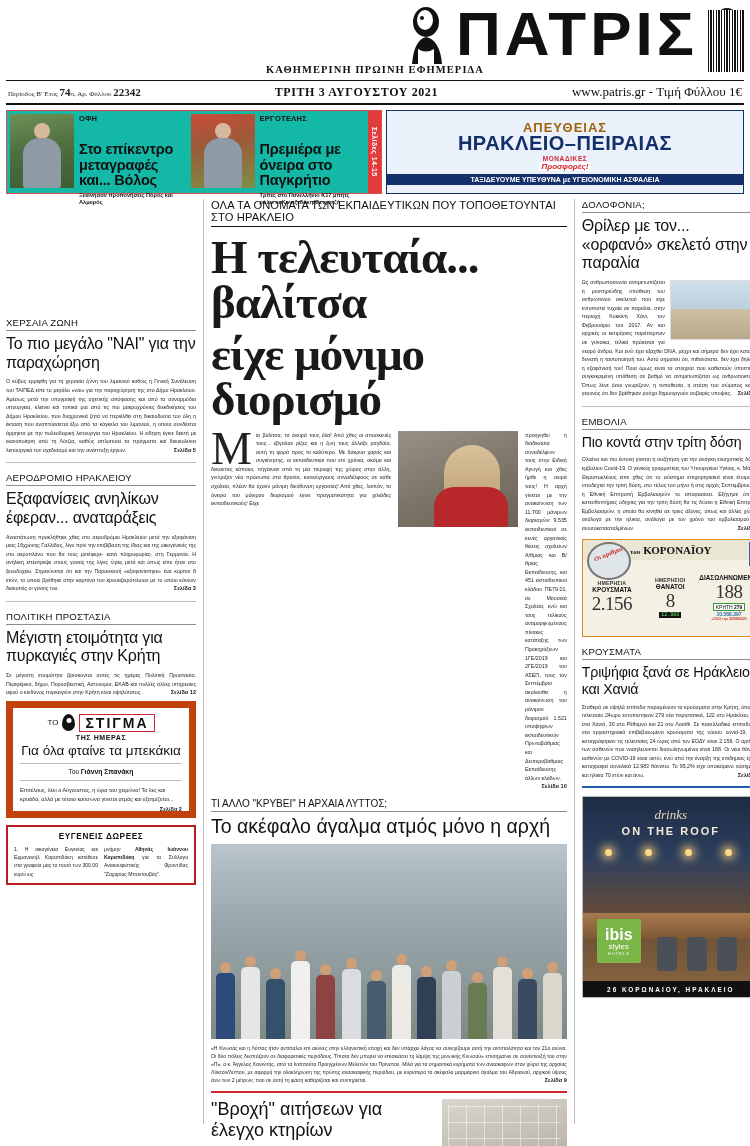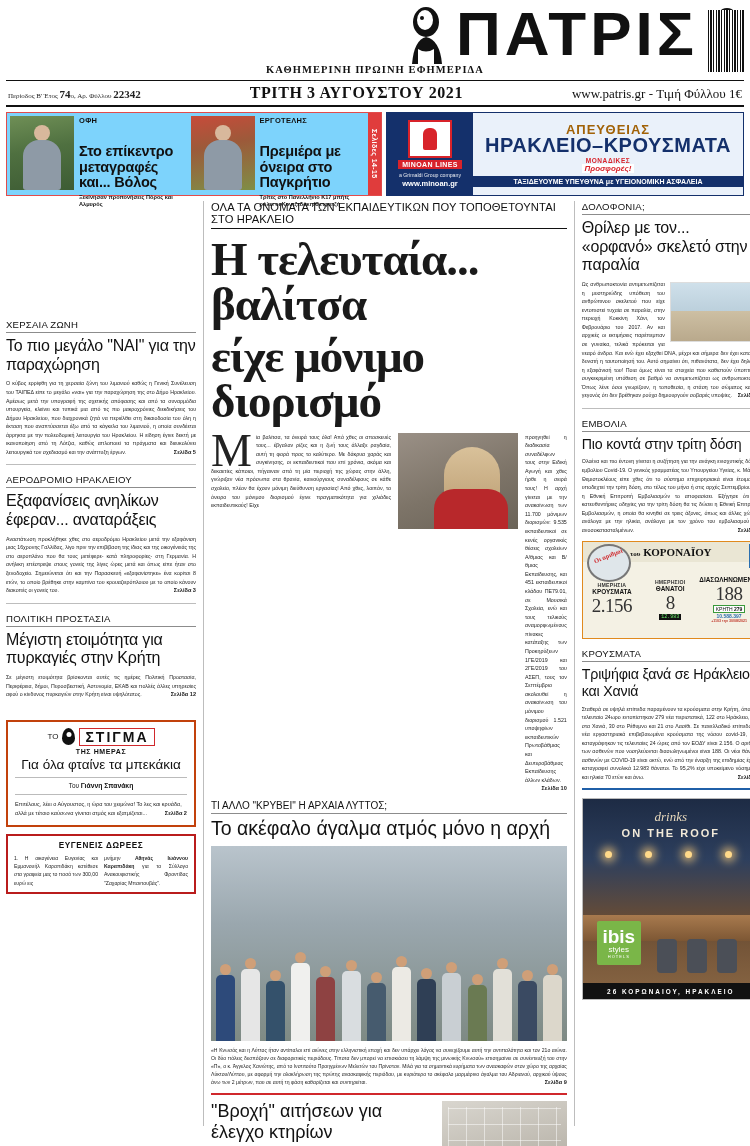--- a/index.html
+++ b/index.html
@@ -12,28 +12,28 @@
   .logo-title{font-family:"Liberation Sans",sans-serif;font-weight:700;font-size:62px;letter-spacing:4px;line-height:1;color:#111;}
   .logo-sub{text-align:center;font-size:10.5px;font-family:"Liberation Serif",serif;font-weight:700;letter-spacing:1.1px;margin-top:-4px;color:#111;}
   .head-face{width:46px;height:60px;}
   .barcode{position:absolute;right:6px;top:10px;width:36px;height:62px;
     background:repeating-linear-gradient(90deg,#111 0px,#111 1px,#fff 1px,#fff 2px,#111 2px,#111 4px,#fff 4px,#fff 5px,#111 5px,#111 6px,#fff 6px,#fff 8px);}
 
   .masthead-rule{border-top:1.5px solid #111;margin:2px 6px 0 6px;}
   .infobar{display:flex;align-items:baseline;justify-content:space-between;padding:3px 8px 3px 8px;font-family:"Liberation Serif",serif;}
   .infobar .left{font-size:7px;color:#222;}
   .infobar .left b{font-size:11px;}
-  .infobar .center{font-size:16px;font-weight:700;letter-spacing:.6px;}
+  .infobar .center{font-size:12px;font-weight:700;letter-spacing:.6px;}
   .infobar .right{font-size:13px;}
   .infobar .right b{font-weight:400;}
   .rule-thick{border-top:2px solid #111;margin:0 6px;}
 
   
   .adstrip{display:flex;gap:4px;margin:5px 6px 0 6px;height:84px;}
-  .sport-ads{flex:0 0 374px;border:1.5px solid #e24b4b;display:flex;background:#7dd3fc;position:relative;}
+  .sport-ads{flex:0 0 374px;border:1.5px solid #e24b4b;display:flex;background:#14b8a6;position:relative;}
   .sport-box{flex:1;display:flex;padding:3px;gap:5px;}
   .sport-photo{width:64px;height:74px;border:0;flex:0 0 64px;background:#3f6b3a;position:relative;overflow:hidden;}
   .sp1{background:linear-gradient(170deg,#6f8f56 0%,#4f7040 45%,#3d5c34 100%);}
   .sp2{background:linear-gradient(170deg,#c74b3a 0%,#9c5a3a 40%,#7f8e46 100%);}
   .sport-photo .silhouette{position:absolute;left:50%;transform:translateX(-50%);bottom:0;width:38px;height:50px;background:#8e9aa6;border-radius:16px 16px 3px 3px;}
   .sport-photo .head{position:absolute;left:50%;transform:translateX(-50%);top:9px;width:16px;height:16px;border-radius:50%;background:#d8b89c;}
   .sport-txt{flex:1;min-width:0;}
   .sport-kicker{font-size:7.5px;font-weight:700;letter-spacing:.3px;color:#111;}
   .sport-head{font-size:14.5px;font-weight:700;line-height:1.08;color:#111;margin-top:19px;letter-spacing:-.2px;}
   .sport-sub{font-size:5.6px;font-weight:700;color:#111;line-height:1.25;margin-top:3px;}
@@ -111,21 +111,21 @@
   .cv-lbl{font-size:5.2px;font-weight:700;color:#333;letter-spacing:.2px;}
   .cv-lbl2{font-size:6.4px;font-weight:700;color:#111;}
   .cv-num{font-family:"Liberation Serif",serif;font-size:19px;font-weight:400;color:#333;letter-spacing:-.5px;}
   .cv-small{font-size:5px;color:#2a6fb0;font-weight:700;}
   .cv-chip{background:#111;color:#6cf06c;font-size:5px;padding:0 2px;font-family:"Liberation Mono",monospace;}
   .cv-crete{background:#fff;border:1px solid #3a9a3a;font-size:5px;padding:0 2px;color:#111;}
   .cv-magn{position:absolute;left:4px;top:2px;width:40px;height:34px;border:2px solid #777;border-radius:50%;background:#dfe6ea;}
   .cv-arith{position:absolute;left:10px;top:10px;font-size:6.5px;color:#d0282c;font-weight:700;transform:rotate(-22deg);font-family:"Liberation Serif",serif;}
 
   
-  .stigma{border:2px solid #c2410c;margin-top:21px;padding:6px 7px;}
+  .stigma{border:7px solid #c2410c;margin-top:4px;padding:6px 7px;}
   .stigma-top{display:flex;align-items:center;justify-content:center;gap:4px;}
   .st-to{font-size:8px;}
   .pin{width:13px;height:17px;background:#111;border-radius:50% 50% 50% 50%/60% 60% 40% 40%;position:relative;}
   .pin:after{content:"";position:absolute;left:50%;top:4px;transform:translateX(-50%);width:5px;height:5px;border-radius:50%;background:#fff;}
   .st-word{border:1.6px solid #d0282c;padding:0 5px;font-size:14px;font-weight:700;letter-spacing:2px;color:#111;}
   .st-day{text-align:center;font-size:7px;font-weight:700;letter-spacing:.6px;margin-top:2px;}
   .st-head{text-align:center;font-size:13.5px;margin-top:2px;color:#111;}
   .st-line{border-top:1px solid #bbb;margin:5px 0 4px;}
   .st-by{text-align:center;font-size:6.4px;}
   .st-by b{font-size:6.8px;}
@@ -137,21 +137,21 @@
   .don-body > div{flex:1;}
 
   
   .ibis{margin-top:8px;border:1px solid #bbb;height:200px;position:relative;overflow:hidden;background:linear-gradient(180deg,#1d2b44 0%,#2d3f5e 30%,#6b4d33 62%,#8a6744 100%);}
   .ibis-script{position:absolute;top:10px;left:0;right:0;text-align:center;color:#e8d9bd;font-family:"Liberation Serif",serif;font-style:italic;font-size:13px;}
   .ibis-on{position:absolute;top:28px;left:0;right:0;text-align:center;color:#f2ead9;font-size:11px;letter-spacing:2px;font-weight:700;}
   .ibis-lamp{position:absolute;top:52px;width:7px;height:7px;border-radius:50%;background:#ffd98a;box-shadow:0 0 9px 4px rgba(255,205,120,.7);}
   .ibis-bar{position:absolute;left:0;right:0;bottom:58px;height:26px;background:linear-gradient(180deg,#a87a4e,#7d5734);}
   .ibis-stool{position:absolute;bottom:26px;width:20px;height:34px;background:#4b4f57;border-radius:4px;}
   .ibis-logo{position:absolute;left:14px;bottom:34px;width:44px;height:44px;background:#7ab648;display:flex;flex-direction:column;align-items:center;justify-content:center;color:#fff;border-radius:2px;}
-  .ibis-logo .i1{font-size:19px;font-weight:700;line-height:1;}
+  .ibis-logo .i1{font-size:16px;font-weight:700;line-height:1;}
   .ibis-logo .i2{font-size:8px;line-height:1;}
   .ibis-logo .i3{font-size:4px;letter-spacing:1px;}
   .ibis-addr{position:absolute;left:0;right:0;bottom:0;height:16px;background:#111;color:#fff;font-size:6.4px;letter-spacing:2px;display:flex;align-items:center;justify-content:center;font-weight:700;}
   .blue-rule{border-top:2px solid #1f5fa8;margin-top:7px;}
 </style>
 </head>
 <body>
 
 <div class="page">
 
@@ -216,31 +216,23 @@
         <div class="sport-txt">
           <div class="sport-kicker">ΕΡΓΟΤΕΛΗΣ</div>
           <div class="sport-head">Πρεμιέρα με όνειρα στο Παγκρήτιο</div>
           <div class="sport-sub">Τρίτες στο Πανελλήνιο Κ17 μπήτς ρόλει οι Κοντζεδάκη/Φετφατζή</div>
         </div>
       </div>
       <div class="pages-tab">Σελίδες 14-15</div>
     </div>
 
     <div class="minoan">
-      <div class="minoan-left">
-        <div class="minoan-logo">
-            <div class="fig"></div>
-          </div>
-        <div class="minoan-name">MINOAN LINES</div>
-        <div class="minoan-grim">a Grimaldi Group company</div>
-        <div class="minoan-url">www.minoan.gr</div>
-      </div>
       <div class="minoan-right">
         <div class="mn-1">ΑΠΕΥΘΕΙΑΣ</div>
-        <div class="mn-2">ΗΡΑΚΛΕΙΟ–ΚΡΟΥΣΜΑΤΑ</div>
+        <div class="mn-2">ΗΡΑΚΛΕΙΟ–ΠΕΙΡΑΙΑΣ</div>
         <div class="mn-3">ΜΟΝΑΔΙΚΕΣ</div>
         <div class="mn-4">Προσφορές!</div>
         <div class="mn-5">ΤΑΞΙΔΕΥΟΥΜΕ ΥΠΕΥΘΥΝΑ με ΥΓΕΙΟΝΟΜΙΚΗ ΑΣΦΑΛΕΙΑ</div>
       </div>
     </div>
   </div>
 
   <div class="grid">
 
     <div class="col-left">

